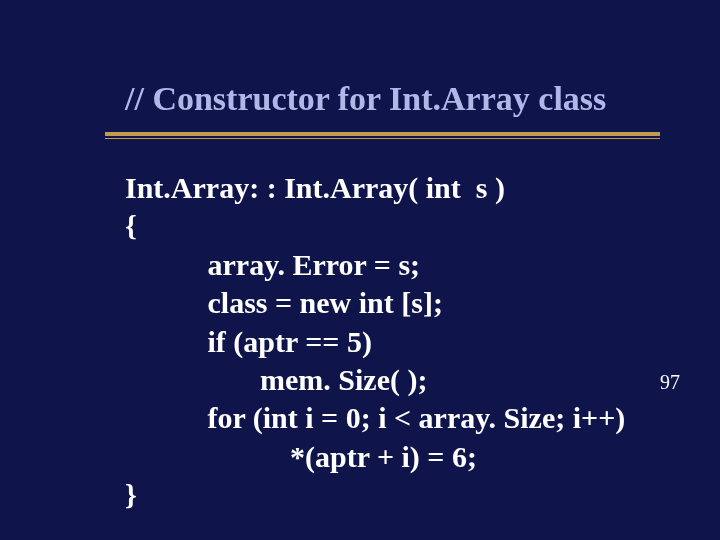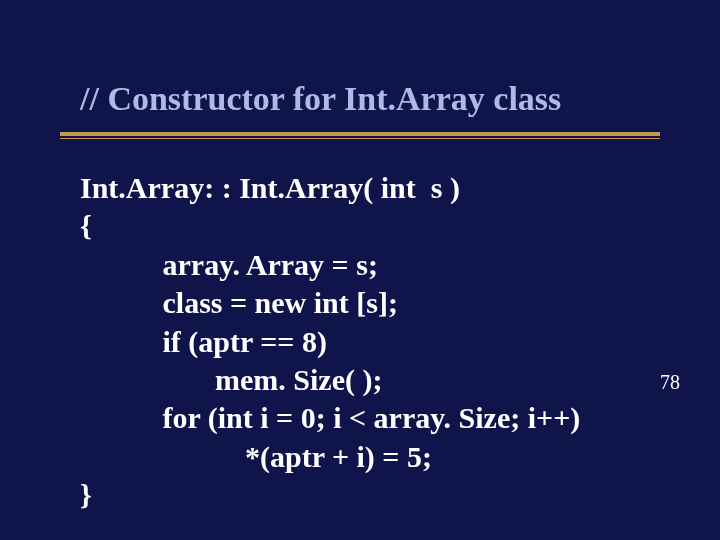--- a/index.html
+++ b/index.html
@@ -9,20 +9,21 @@
     height: 540px;
     background: #0f144a;
     font-family: "Times New Roman", Times, serif;
     overflow: hidden;
   }
   .slide {
     position: relative;
     width: 720px;
     height: 424px;
     box-sizing: border-box;
+    padding-left: 45px;
   }
   .title {
     color: #b1b8e8;
     font-weight: bold;
     font-size: 34px;
     padding: 80px 0 8px 80px;
   }
   .underline-thick {
     margin: 6px 60px 0 60px;
     border-top: 4px solid #c49b4d;
@@ -52,23 +53,23 @@
 
 <div class="slide">
 
   <div class="title">// Constructor for Int.Array class</div>
 
   <div class="underline-thick"></div>
   <div class="underline-thin"></div>
 
   <div class="body"><span>Int.Array: : Int.Array( int  s )</span>
 <span>{</span>
-<span>           array. Array = s;</span>
+<span>           array. Error = s;</span>
 <span>           class = new int [s];</span>
-<span>           if (aptr == 8)</span>
+<span>           if (aptr == 5)</span>
 <span>                  mem. Size( );</span>
 <span>           for (int i = 0; i &lt; array. Size; i++)</span>
-<span>                      *(aptr + i) = 5;</span>
+<span>                      *(aptr + i) = 6;</span>
 <span>}</span></div>
 
-  <div class="page-number">78</div>
+  <div class="page-number">97</div>
 
 </div>
 
 </body></html>

